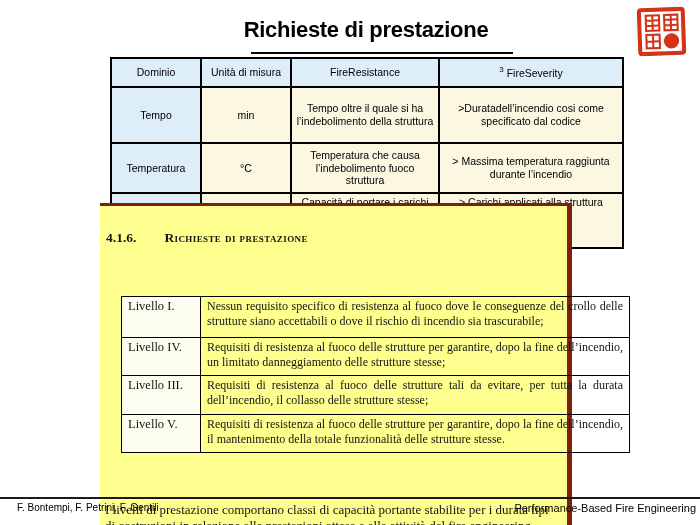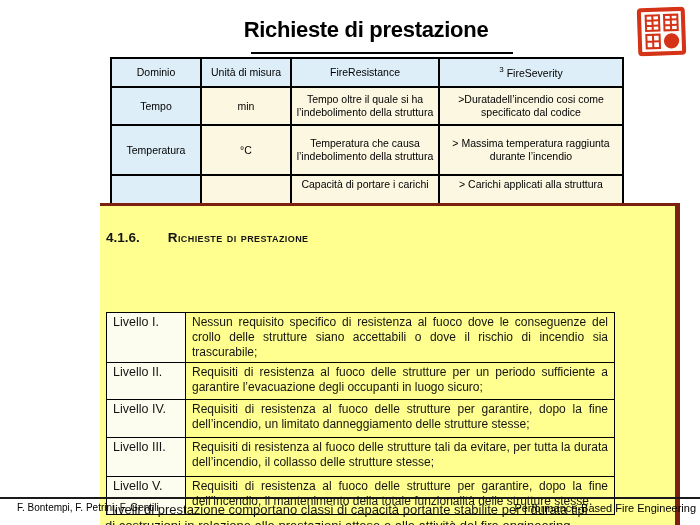--- a/index.html
+++ b/index.html
@@ -18,29 +18,29 @@
   .main-table{position:absolute;left:110px;top:57px;width:512px;border-collapse:collapse;
               table-layout:fixed;font-size:10.5px;line-height:1.22;}
   .main-table th,.main-table td{border:2px solid #000;text-align:center;vertical-align:middle;
               padding:1px 3px;font-weight:normal;overflow:hidden;}
   .c-blue{background:#ddeef8;}
   .c-cream{background:#fbf7e1;}
   .main-table .row-clipped td{vertical-align:top;padding-top:2px;}
   sup{font-size:8px;}
 
   
-  .overlay{position:absolute;left:100px;top:203px;width:580px;height:322px;background:#ffff8f;
+  .overlay{position:absolute;left:100px;top:203px;width:472px;height:322px;background:#ffff8f;
            border-top:3px solid #7e2010;border-right:5px solid #7e2010;box-sizing:border-box;
-           font-family:Liberation Sans, sans-serif;color:#141414;z-index:4;}
+           font-family:Liberation Serif, serif;color:#141414;z-index:4;}
   .doc-heading{position:absolute;left:6px;top:24px;display:flex;gap:28px;
                font-weight:bold;font-size:13.5px;}
   .doc-heading .sec-title{font-variant:small-caps;letter-spacing:0.4px;}
   .doc-intro{position:absolute;left:5px;top:45px;width:515px;font-size:13px;line-height:16px;}
-  .liv-table{position:absolute;left:6px;top:90px;width:509px;border-collapse:collapse;
-             font-size:12px;margin-top:16px;}
+  .liv-table{position:absolute;left:21px;top:90px;width:509px;border-collapse:collapse;
+             font-size:12px;}
   .liv-table td{border:1.5px solid #000;vertical-align:top;padding:2px 6px;}
   .liv-label{width:66px;background:#fdfdef;font-size:12.5px;white-space:nowrap;}
   .liv-desc{text-align:justify;line-height:15px;}
   .doc-closing{position:absolute;left:5px;top:296px;width:517px;font-size:13px;line-height:15.5px;}
 
   
   .footer-rule{position:absolute;left:0;top:497px;width:700px;height:2px;background:#1a1a1a;z-index:6;}
   .footer-left{position:absolute;left:17px;top:502px;font-size:10px;z-index:7;}
   .footer-right{position:absolute;right:4px;top:502px;font-size:11px;z-index:7;}
 </style>
@@ -74,30 +74,30 @@
         <col style="width:148px">
         <col style="width:184px">
       </colgroup>
     <tbody>
         <tr style="height:29px">
       <th class="c-blue">Dominio</th>
       <th class="c-blue">Unità di misura</th>
       <th class="c-blue">FireResistance</th>
       <th class="c-blue"><sup>3</sup> <span>FireSeverity</span></th>
     </tr>
-    <tr style="height:38px">
+    <tr style="height:56px">
       <td class="c-blue">Tempo</td>
       <td class="c-cream">min</td>
       <td class="c-cream">Tempo oltre il quale si ha l’indebolimento della struttura</td>
       <td class="c-cream">&gt;Duratadell’incendio cosi come specificato dal codice</td>
     </tr>
     <tr style="height:50px">
       <td class="c-blue">Temperatura</td>
       <td class="c-cream">°C</td>
-      <td class="c-cream">Temperatura che causa l’indebolimento della struttura</td>
+      <td class="c-cream">Temperatura che causa l’indebolimento fuoco struttura</td>
       <td class="c-cream">&gt; Massima temperatura raggiunta durante l’incendio</td>
     </tr>
     <tr class="row-clipped" style="height:55px">
       <td class="c-blue"></td>
       <td class="c-cream"></td>
       <td class="c-cream">Capacità di portare i carichi</td>
       <td class="c-cream">&gt; Carichi applicati alla struttura</td>
     </tr>
   </tbody>
     </table>
@@ -106,24 +106,20 @@
     <div class="doc-heading">
       <span>4.1.6.</span>
       <span class="sec-title">Richieste di prestazione</span>
     </div>
 
     <table class="liv-table">
       <tbody>
           <tr style="height:41px">
         <td class="liv-label">Livello I.</td>
         <td class="liv-desc">Nessun requisito specifico di resistenza al fuoco dove le conseguenze del crollo delle strutture siano accettabili o dove il rischio di incendio sia trascurabile;</td>
-      </tr>
-      <tr style="height:37px">
-        <td class="liv-label">Livello II.</td>
-        <td class="liv-desc">Requisiti di resistenza al fuoco delle strutture per un periodo sufficiente a garantire l’evacuazione degli occupanti in luogo sicuro;</td>
       </tr>
       <tr style="height:38px">
         <td class="liv-label">Livello IV.</td>
         <td class="liv-desc">Requisiti di resistenza al fuoco delle strutture per garantire, dopo la fine dell’incendio, un limitato danneggiamento delle strutture stesse;</td>
       </tr>
       <tr style="height:39px">
         <td class="liv-label">Livello III.</td>
         <td class="liv-desc">Requisiti di resistenza al fuoco delle strutture tali da evitare, per tutta la durata dell’incendio, il collasso delle strutture stesse;</td>
       </tr>
       <tr style="height:38px">

